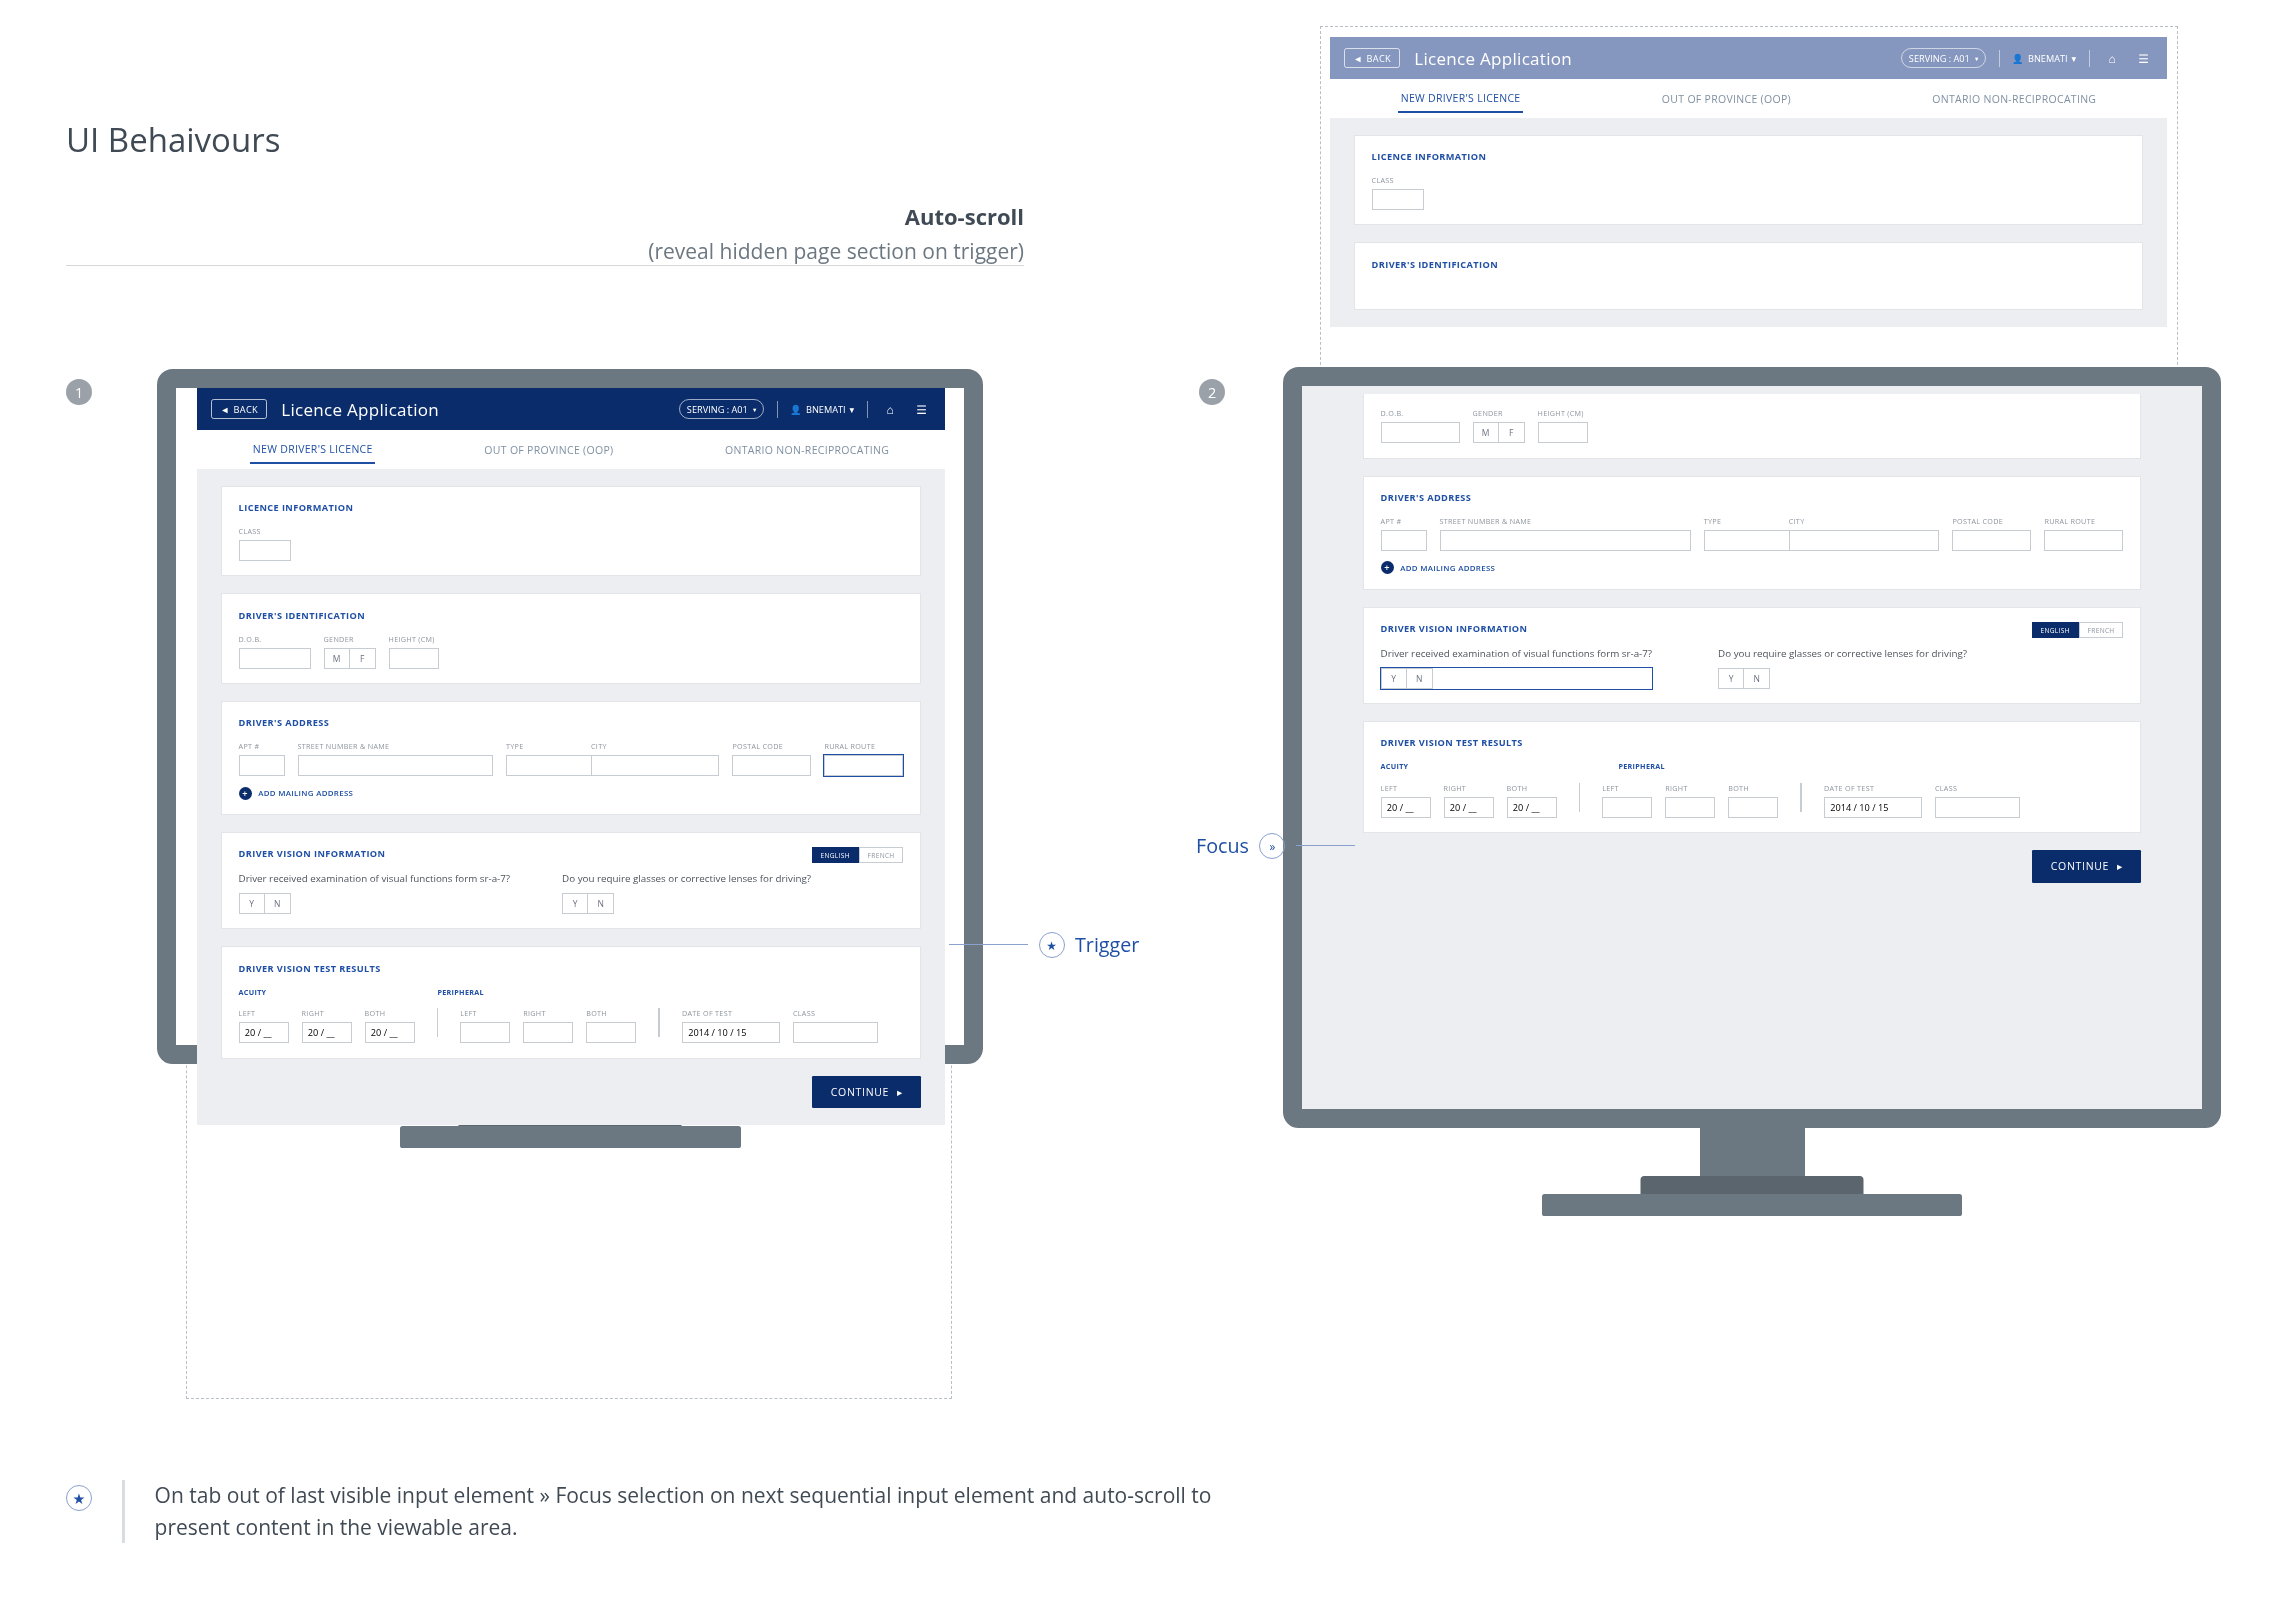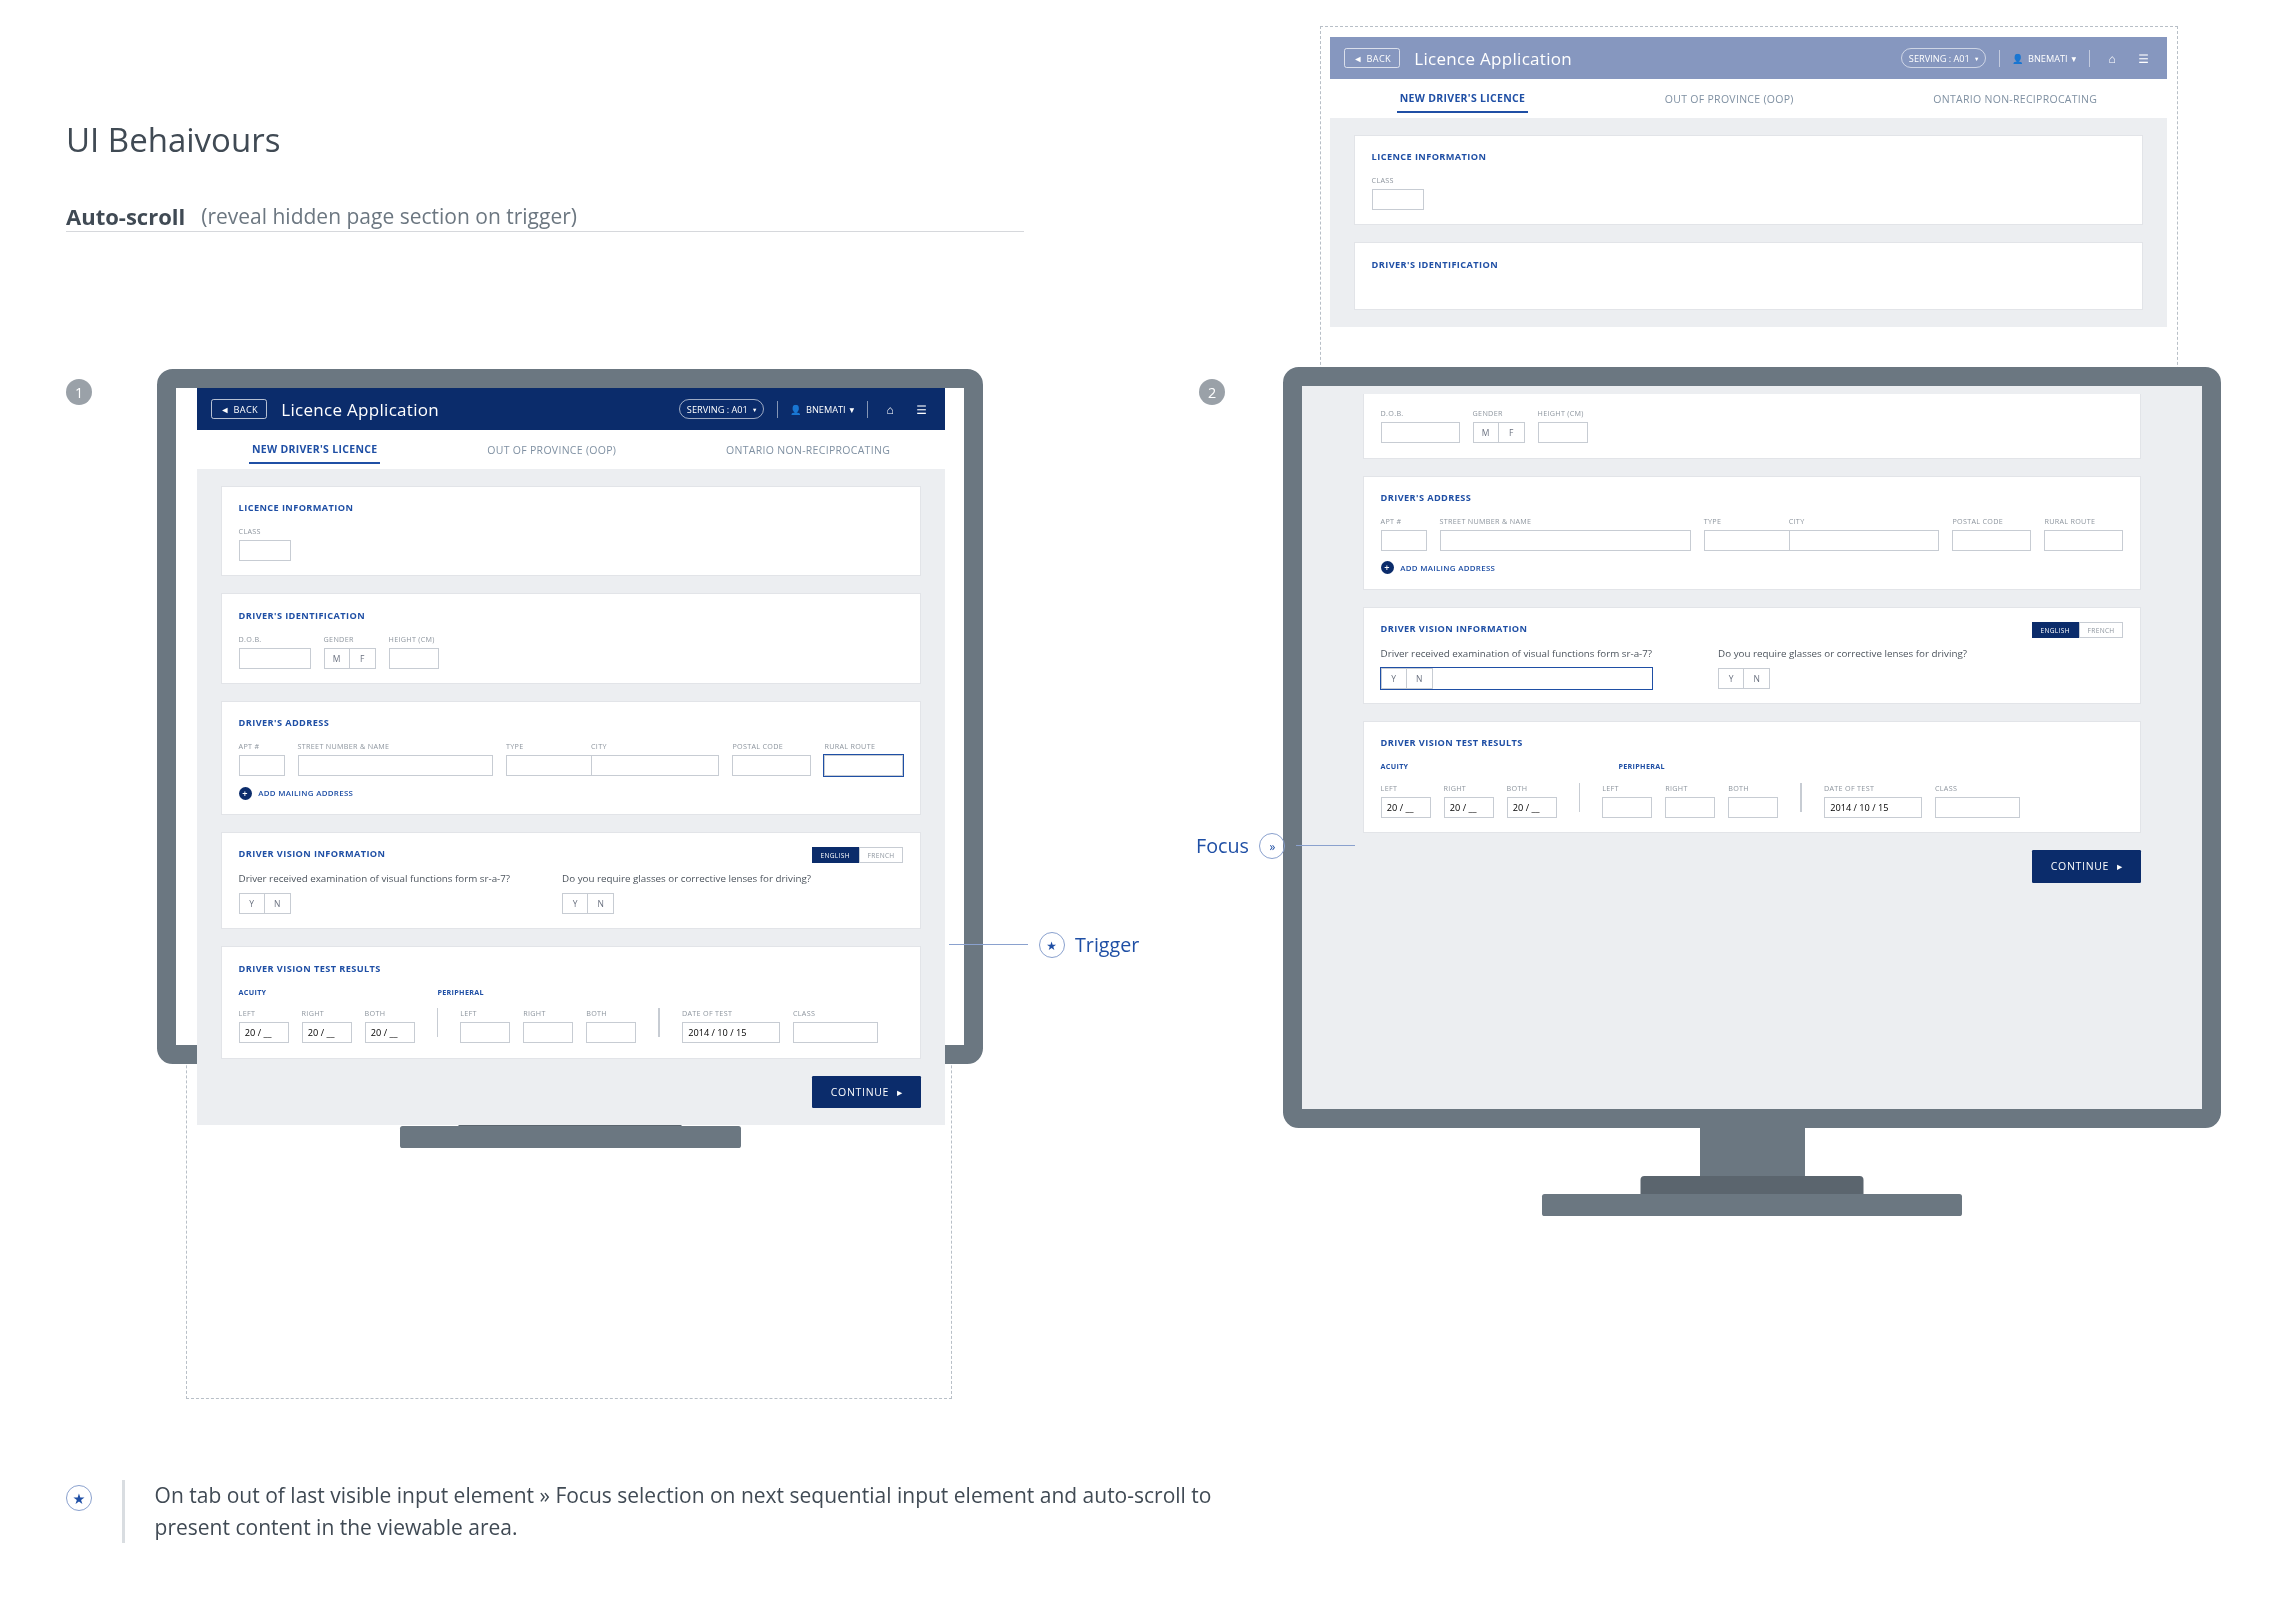--- a/index.html
+++ b/index.html
@@ -15,21 +15,21 @@
     --tab-inactive:#7f90a2;
     --ink:#404a54;
   }
   * { box-sizing:border-box; font-family: "Open Sans", -apple-system, Segoe UI, Roboto, Helvetica, Arial, sans-serif; }
   body { margin:0; background:#fff; }
   .stage { position:relative; width:2295px; height:1612px; }
 
   
   .doc-title { position:absolute; left:66px; top:117px; width:984px; }
   .doc-title h1 { font-size:33px; font-weight:400; color:var(--ink); margin:0 0 39px 0; }
-  .doc-title .row { display:flex; align-items:center; gap:16px; border-bottom:1.3px solid #d6d8dc; width:958px; }
+  .doc-title .row { display:flex; align-items:flex-end; gap:6px; border-bottom:1.3px solid #d6d8dc; width:958px;flex-direction:column; }
   .doc-title .row b { font-size:22px; font-weight:700; color:var(--ink); }
   .doc-title .row span { font-size:21px; font-weight:400; color:var(--muted); }
 
   .step-badge { position:absolute; width:26px; height:26px; border-radius:50%; background:#9aa1a8; color:#fff; font-size:14.4px; display:flex; align-items:center; justify-content:center; }
 
   .callout { display:flex; align-items:center; gap:10.5px; position:absolute; }
   .callout .circ { width:26px; height:26px; border:1.3px solid var(--soft-blue); border-radius:50%; display:flex; align-items:center; justify-content:center; color:var(--blue-text); font-size:11.8px; }
   .callout.solid .ln { height:0; border-top:1.3px solid var(--soft-blue); }
   .callout .txt { font-size:19.7px; color:var(--blue-text); }
 
@@ -58,21 +58,21 @@
   .app-title { font-size:17px; font-weight:400; letter-spacing:0.3px; }
   .app-bar .right { display:flex; align-items:center; gap:13px; font-size:9.2px; }
   .serving { display:flex; align-items:center; gap:5.2px; border:0.7px solid rgba(255,255,255,.6); padding:2.6px 6.6px; border-radius:10px; }
   .serving .tri { font-size:6.6px; }
   .userbox { display:flex; align-items:center; gap:3.9px; }
   .sep { width:0.7px; height:17px; background:rgba(255,255,255,.5); }
   .iconbtn { width:18.4px; height:18.4px; display:flex; align-items:center; justify-content:center; font-size:11.8px; }
 
   .tabs { height:39px; background:#fff; display:flex; align-items:center; justify-content:space-around; font-size:10.5px; letter-spacing:0.3px; }
   .tab { color:var(--tab-inactive); padding:6.6px 2.6px; }
-  .tab.active { color:var(--blue-text); font-weight:700; border-bottom:2.6px solid var(--blue-text);text-align:right; }
+  .tab.active { color:var(--blue-text); font-weight:400; border-bottom:2.6px solid var(--blue-text);text-align:right; }
 
   .page { padding:17px 23.6px; display:flex; flex-direction:column; gap:17px; }
   .card { background:#fff; border:0.7px solid var(--card-brd); padding:14.4px 17px; }
   .card h3 { margin:0 0 11.8px 0; font-size:9.2px; letter-spacing:0.4px; color:var(--blue-text); font-weight:700; }
   .lbl { font-size:7.2px; letter-spacing:0.3px; color:#8d959e; display:block; margin-bottom:3.9px; }
   .fld { display:flex; flex-direction:column; }
   .inp { height:21px; border:0.7px solid #c7ccd3; background:#fff; padding:0 5.2px; font-size:9.2px; }
   .inp.sm { width:50px; }
   .row { display:flex; gap:13px; flex-wrap:wrap; align-items:center; }
   .btn-group { display:flex; }

